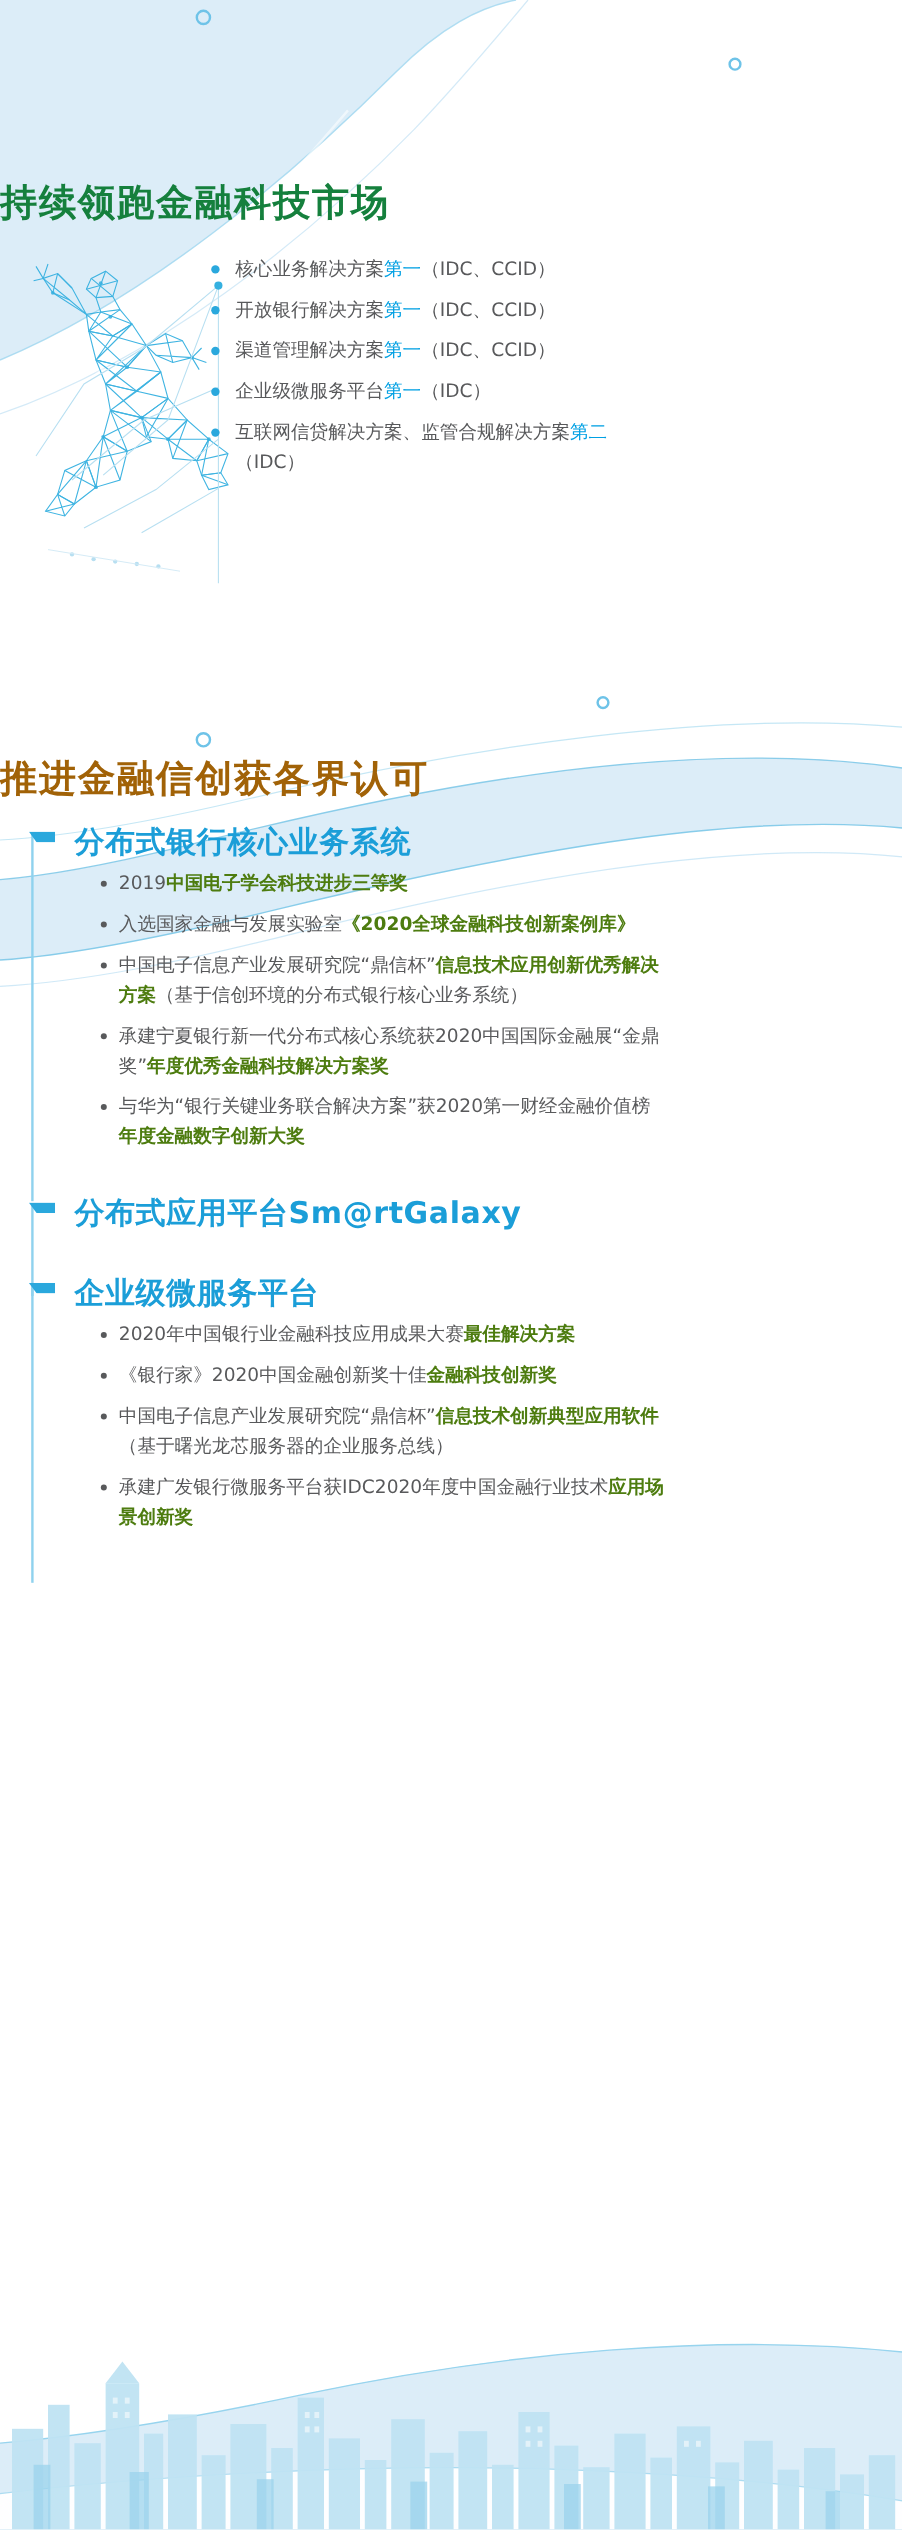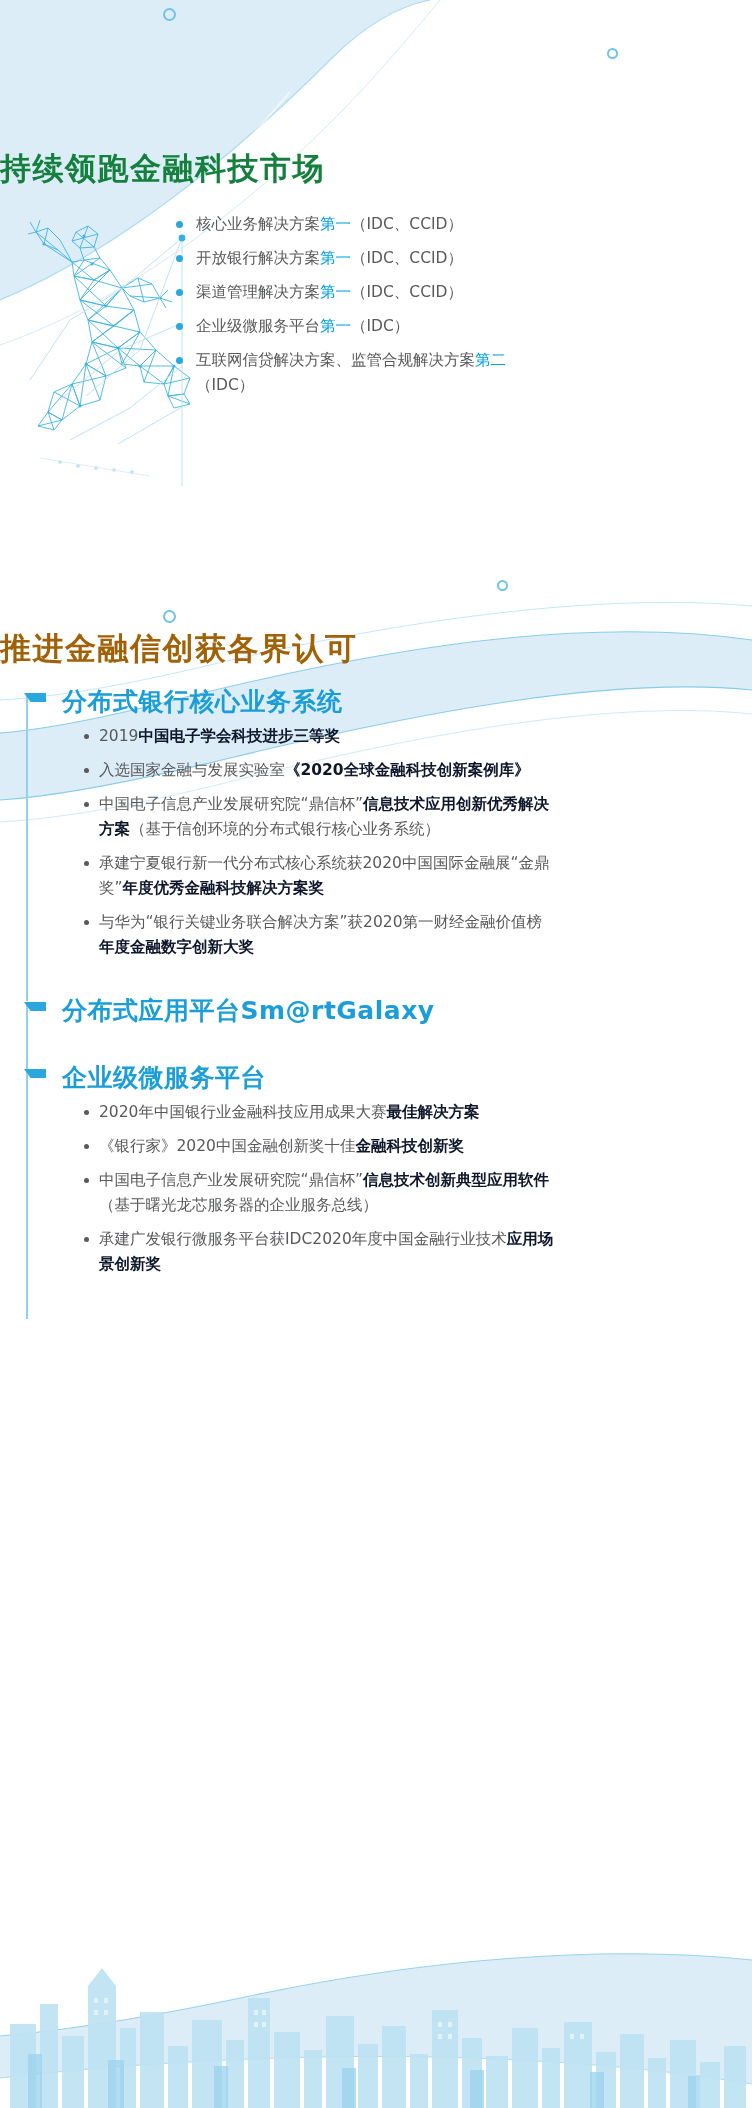--- a/index.html
+++ b/index.html
@@ -67,21 +67,21 @@
   .b-list { margin-left:46px; }
   .b-item { display:flex; align-items:flex-start; margin-bottom:9px; }
   .b-dot {
     width:5px; height:5px; border-radius:50%; background:#58595b;
     margin-top:10px; margin-right:10px; flex:0 0 auto;
   }
   .b-text {
     font-size:15.5px; line-height:25px; color:#58595b; max-width:455px;
     font-family:"DejaVu Sans","Liberation Sans",sans-serif;
   }
-  .b-text b { color:#0f172a; font-weight:bold; }
+  .b-text b { color:#4d7c0f; font-weight:bold; }
 
   
   .skyline { position:absolute; left:0; bottom:0; width:752px; height:180px; }
 </style>
 </head>
 <body>
 
 <div class="bg-root">
   <svg class="bg-svg" width="752" height="2108" viewBox="0 0 752 2108">
     <defs>

